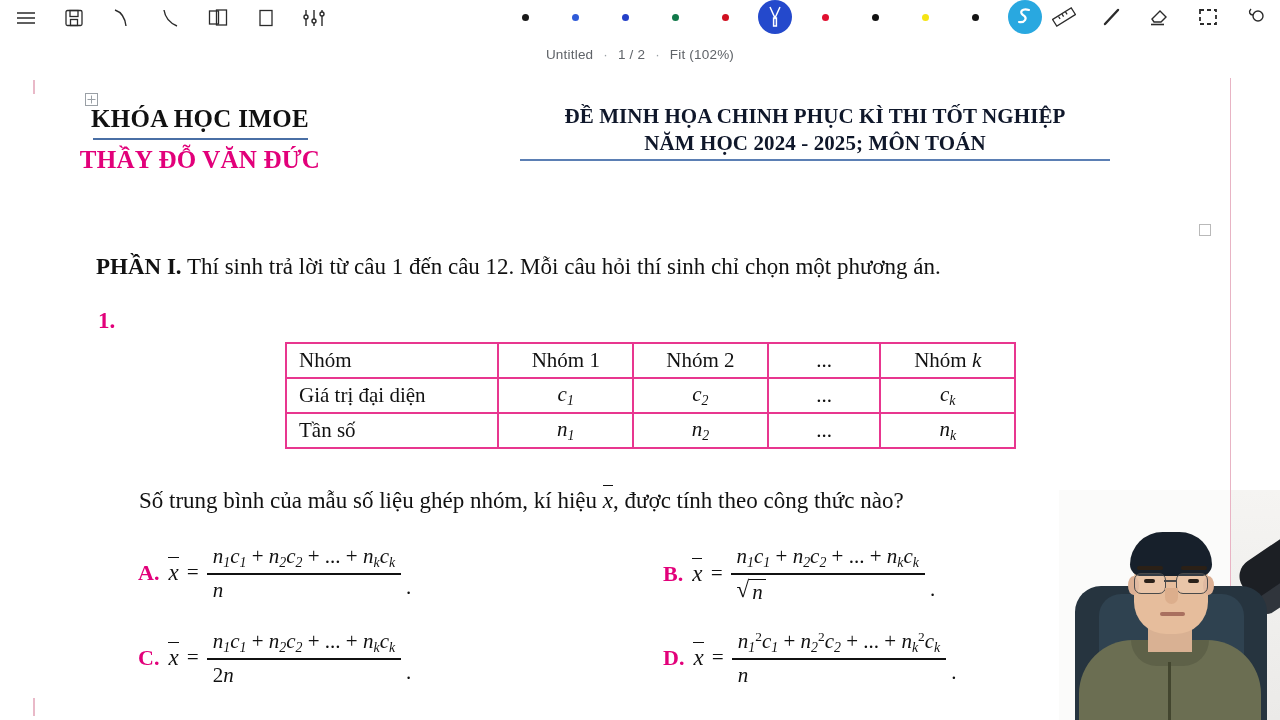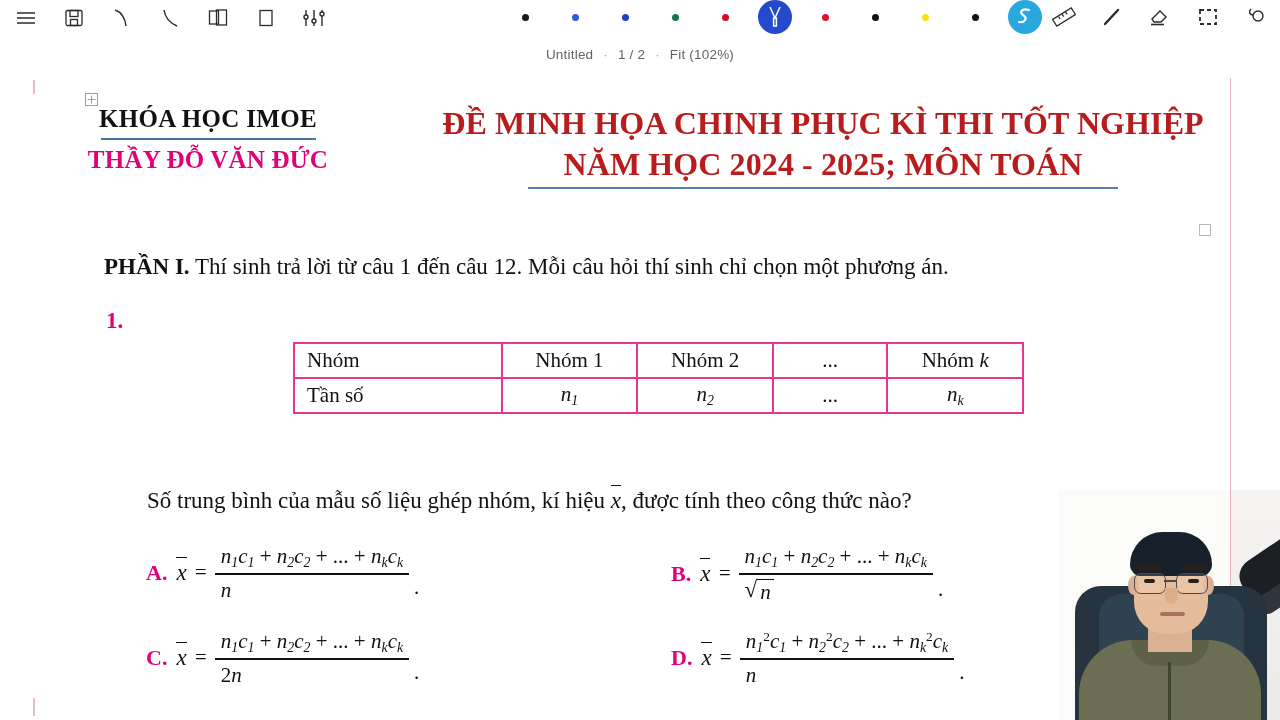--- a/index.html
+++ b/index.html
@@ -59,21 +59,21 @@
     font-family: "Liberation Sans", sans-serif;
     font-size: 13.5px;
     color: #5f6368;
     letter-spacing: .2px;
   }
   .statusbar span { margin: 0 3px; }
   .st-sep { color: #9aa0a6; }
 
   
   .page {
-    position: absolute; top: 78px; left: 8px;
+    position: absolute; top: 78px; left: 0;
     width: 1016px; height: 642px;
     background: #ffffff;
   }
   .page-edge-right {
     position: absolute; top: 78px; left: 1230px;
     width: 1px; height: 642px;
     background: #e8b4c4;
   }
   .mark-left-top {
     position: absolute; left: 33px; top: 80px;
@@ -116,21 +116,21 @@
     line-height: 1.15; letter-spacing: .2px;
   }
   .hdr-code {
     font-size: 25px; font-weight: bold; color: #e2007a;
     line-height: 1.2; letter-spacing: .2px;
   }
   .hdr-right {
     flex: 1; text-align: center; padding-top: 0px;
   }
   .hdr-title {
-    font-size: 32px; font-weight: bold; color: #b91c1c;
+    font-size: 21px; font-weight: bold; color: #0f172a;
     line-height: 1.28; letter-spacing: .1px;
   }
   .hdr-sub {
     font-size: 23px; font-style: italic; color: #111111;
     margin-top: 6px;
   }
   .hdr-sub-rule {
     width: 590px; height: 2px; background: #5b7fb4;
     margin: 2px auto 0 auto;
   }
@@ -507,20 +507,27 @@
 
     <div class="tbl-wrap">
       <table class="freq">
         <tbody>
             <tr>
           <td class="lbl">Nhóm</td>
           <td class="c2">Nhóm 1</td>
           <td class="c3">Nhóm 2</td>
           <td class="c4">...</td>
           <td class="c5">Nhóm <span class="mvar">k</span></td>
+        </tr>
+        <tr>
+          <td class="lbl">Giá trị đại diện</td>
+          <td class="c2"><span class="mvar">c<sub class="v">1</sub></span></td>
+          <td class="c3"><span class="mvar">c<sub class="v">2</sub></span></td>
+          <td class="c4">...</td>
+          <td class="c5"><span class="mvar">c<sub class="v">k</sub></span></td>
         </tr>
         <tr>
           <td class="lbl">Tần số</td>
           <td class="c2"><span class="mvar">n<sub class="v">1</sub></span></td>
           <td class="c3"><span class="mvar">n<sub class="v">2</sub></span></td>
           <td class="c4">...</td>
           <td class="c5"><span class="mvar">n<sub class="v">k</sub></span></td>
         </tr>
       </tbody>
         </table>

